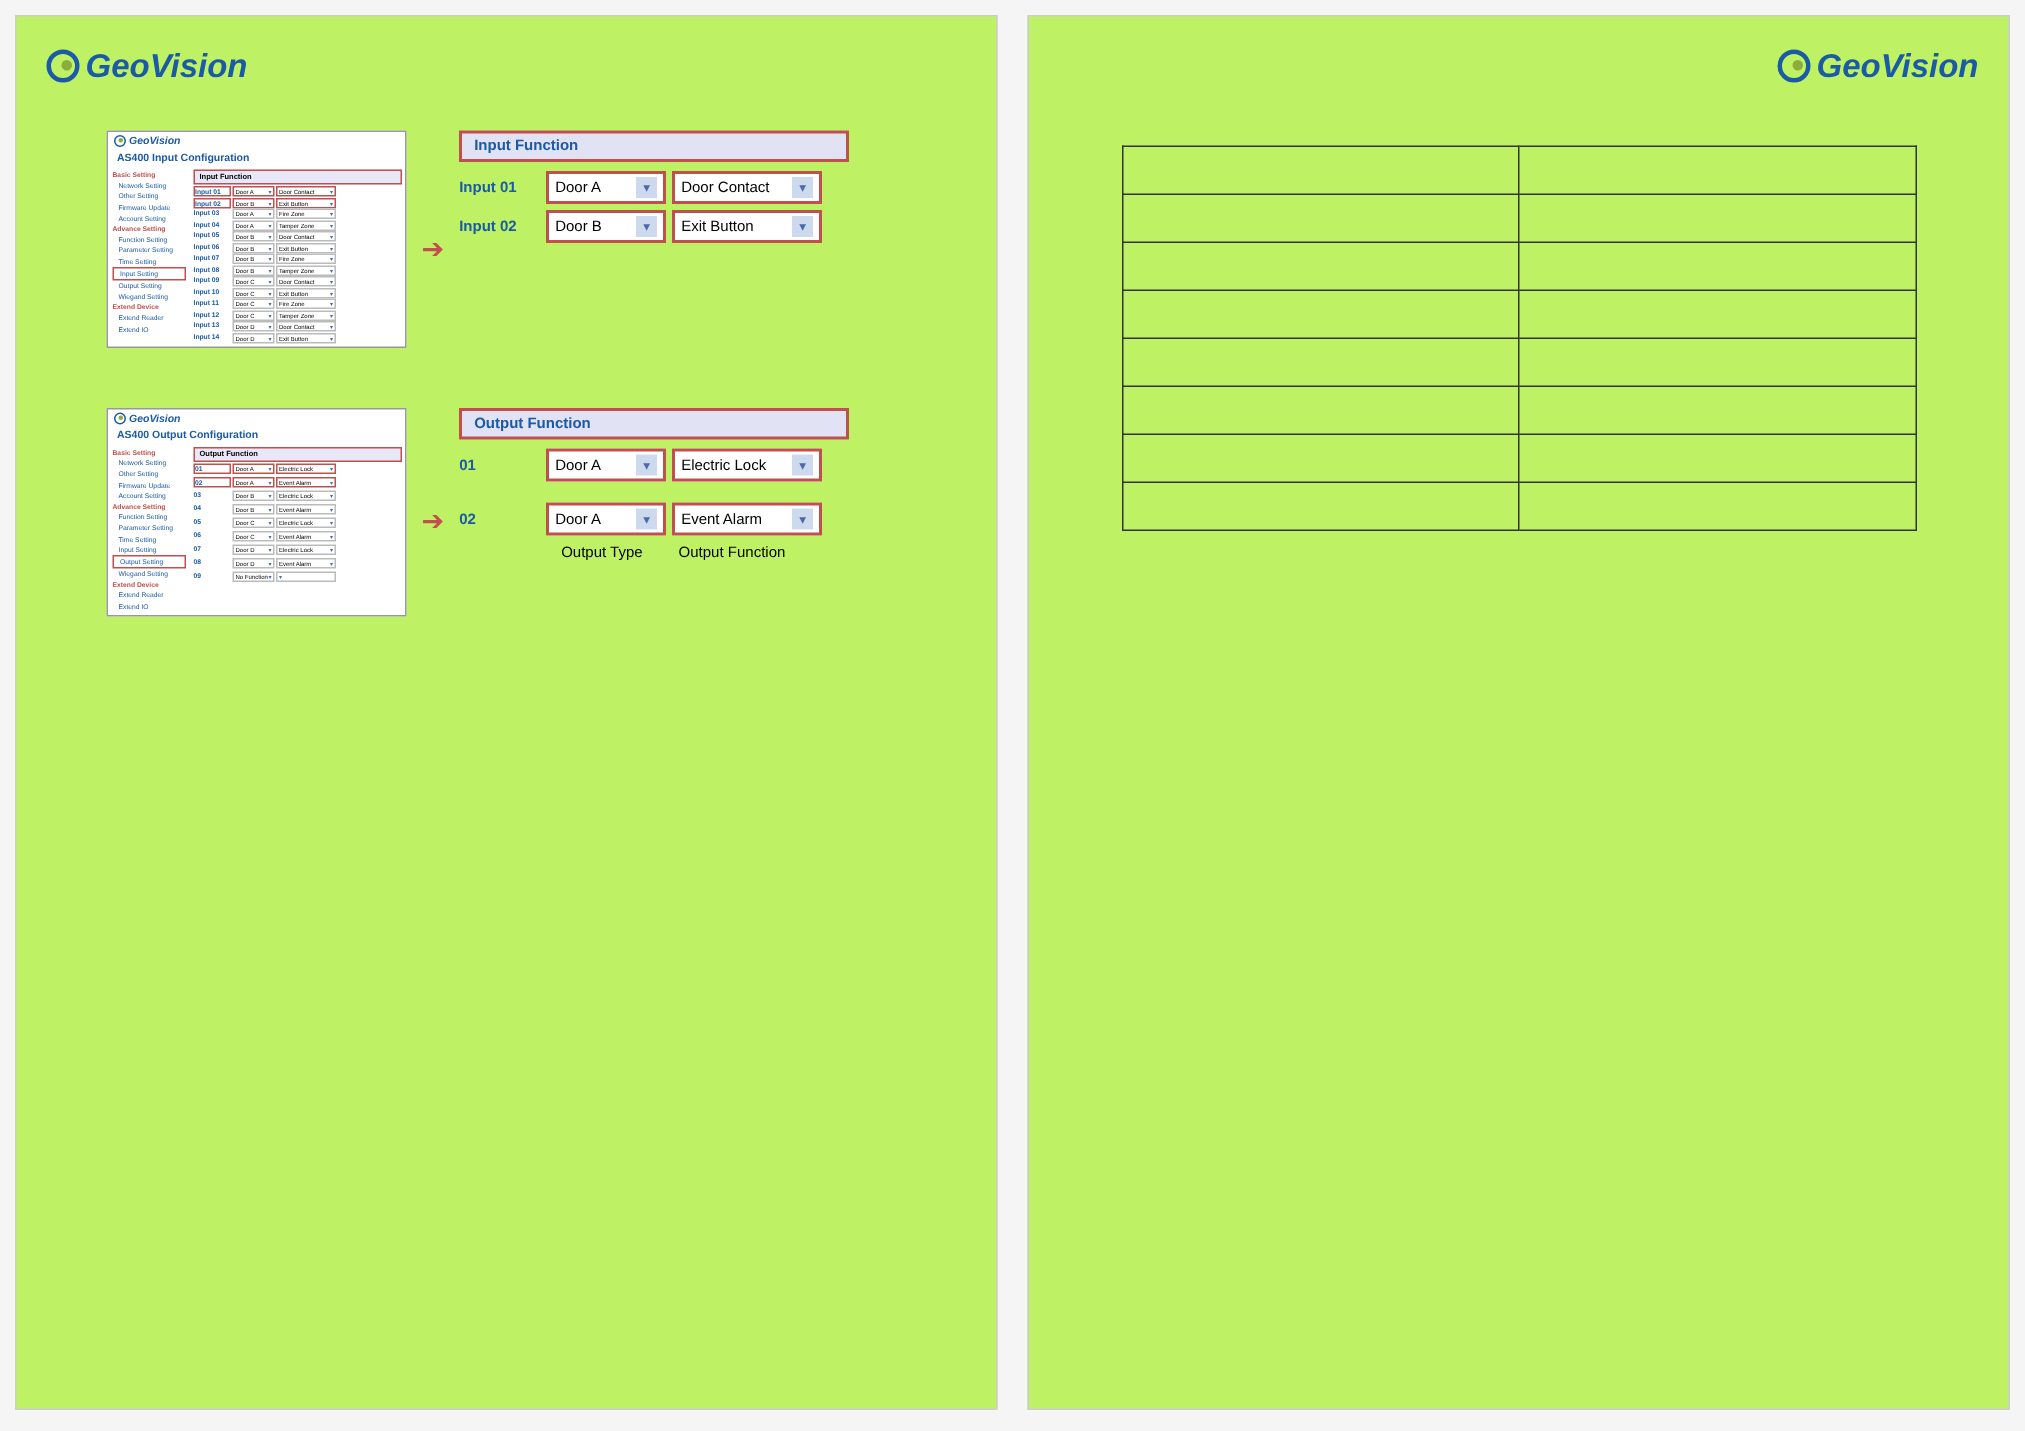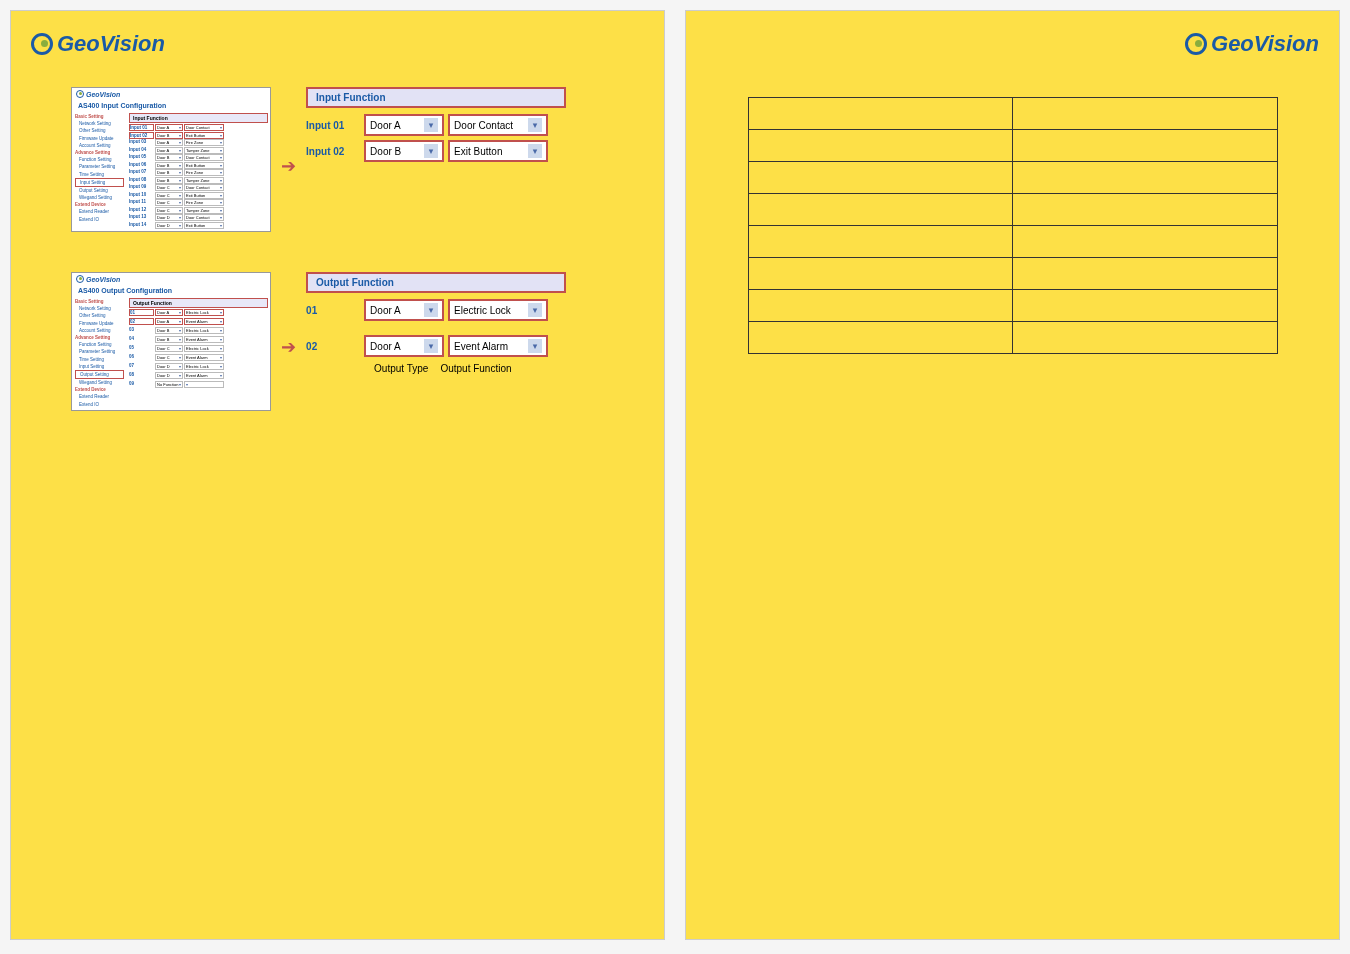--- a/index.html
+++ b/index.html
@@ -6,21 +6,21 @@
     body {
       margin: 0;
       padding: 0;
       background: #f5f5f5;
       font-family: Arial, sans-serif;
       display: flex;
       gap: 20px;
       padding: 10px;
     }
     .page {
-      background: #fde047;
+      background: #bef264;
       border: 1px solid #ccc;
       width: 660px;
       height: 930px;
       padding: 20px;
       position: relative;
     }
     .logo-header {
       display: flex;
       align-items: center;
       gap: 4px;
@@ -180,21 +180,21 @@
     .sel-w1 { width: 80px; }
     .sel-w2 { width: 100px; }
     .arrow {
       color: #c0504d;
       font-size: 18px;
       align-self: center;
       margin-top: 12px;
     }
     .cap-row {
       display: flex;
-      gap: 12px;
+      gap: 24px;
       font-size: 10px;
       padding-left: 68px;
       margin-top: 6px;
     }
     
     .blank-table {
       border-collapse: collapse;
       width: 530px;
       margin: 40px auto 0;
     }

